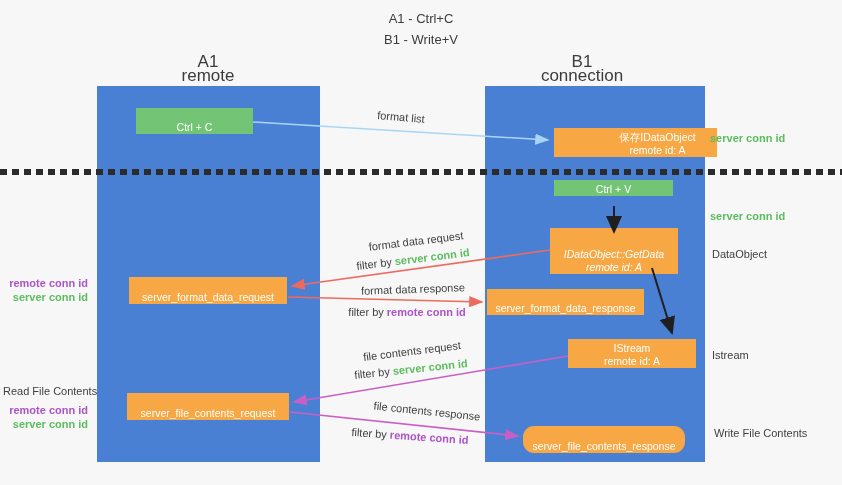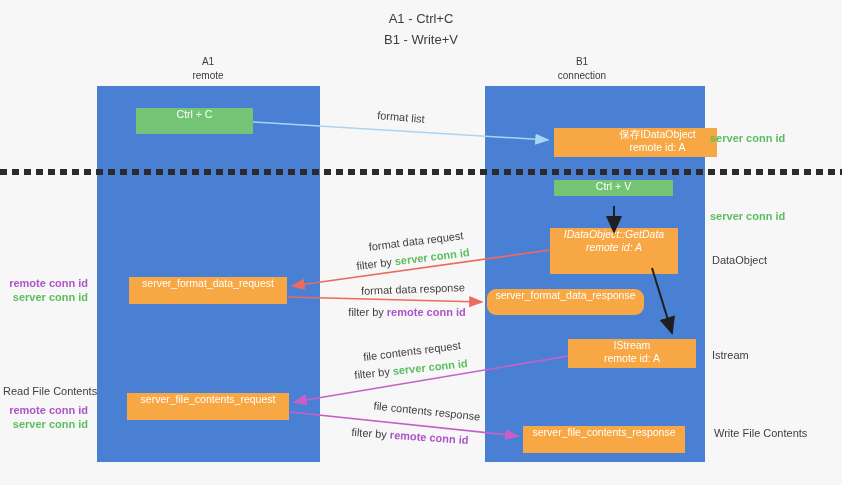--- a/index.html
+++ b/index.html
@@ -11,28 +11,28 @@
   }
   .abs{position:absolute;}
   .title{
     left:321px;top:8px;width:200px;text-align:center;
     font-size:13px;line-height:21px;color:#3c3c3c;
   }
   .lane{background:#4a80d4;}
   .lane-left{left:97px;top:86px;width:223px;height:376px;}
   .lane-right{left:485px;top:86px;width:220px;height:376px;}
   .col-header{
-    width:120px;text-align:center;font-size:10px;line-height:14px;color:#3c3c3c;
+    width:120px;text-align:center;font-size:17px;line-height:14px;color:#3c3c3c;
   }
   .dotted{
     left:0;top:169px;width:842px;height:6px;z-index:5;
     background:repeating-linear-gradient(90deg,#2b2b2b 0 7px,transparent 7px 12px);
   }
   .node{
-    display:flex;flex-direction:column;align-items:center;justify-content:flex-start;
+    display:flex;flex-direction:column;align-items:center;justify-content:flex-end;
     color:#fff;font-size:10.5px;line-height:13px;text-align:center;
     white-space:nowrap;z-index:4;
   }
   .node.orange{background:#f7a743;}
   .node.green{background:#74c476;}
   .arrows{left:0;top:0;width:842px;height:485px;z-index:6;pointer-events:none;}
   .alabel{
     font-size:11px;white-space:nowrap;color:#3f3f3f;z-index:7;
     transform-origin:center center;
   }
@@ -105,54 +105,54 @@
 
   <div class="abs node orange" style="left:550px;top:228px;width:128px;height:46px;font-style:italic;">
     <span>IDataObject::GetData</span>
     <span>remote id: A</span>
   </div>
 
   <div class="abs node orange" style="left:129px;top:277px;width:158px;height:27px;">
     <span>server_format_data_request</span>
   </div>
 
-  <div class="abs node orange" style="left:487px;top:289px;width:157px;height:26px;border-radius:9px;">
+  <div class="abs node orange" style="left:487px;top:289px;width:157px;height:26px;">
     <span>server_format_data_response</span>
   </div>
 
   <div class="abs node orange" style="left:568px;top:339px;width:128px;height:29px;">
     <span>IStream</span>
     <span>remote id: A</span>
   </div>
 
   <div class="abs node orange" style="left:127px;top:393px;width:162px;height:27px;">
     <span>server_file_contents_request</span>
   </div>
 
-  <div class="abs node orange" style="left:523px;top:426px;width:162px;height:27px;">
+  <div class="abs node orange" style="left:523px;top:426px;width:162px;height:27px;border-radius:11px;">
     <span>server_file_contents_response</span>
   </div>
 
   <div class="abs alabel" style="left:401px;top:117px;transform:translate(-50%,-50%) rotate(5deg);">format list</div>
 
   <div class="abs alabel" style="left:416px;top:241px;transform:translate(-50%,-50%) rotate(-7deg);">format data request</div>
   <div class="abs alabel" style="left:413px;top:259px;transform:translate(-50%,-50%) rotate(-7deg);"><span>filter by </span><span class="green-text">server conn id</span></div>
 
   <div class="abs alabel" style="left:413px;top:289px;transform:translate(-50%,-50%) rotate(-2deg);">format data response</div>
   <div class="abs alabel" style="left:407px;top:312px;transform:translate(-50%,-50%);"><span>filter by </span><span class="purple-text">remote conn id</span></div>
 
   <div class="abs alabel" style="left:412px;top:351px;transform:translate(-50%,-50%) rotate(-7deg);">file contents request</div>
   <div class="abs alabel" style="left:411px;top:369px;transform:translate(-50%,-50%) rotate(-6deg);"><span>filter by </span><span class="green-text">server conn id</span></div>
 
   <div class="abs alabel" style="left:427px;top:411px;transform:translate(-50%,-50%) rotate(6deg);">file contents response</div>
   <div class="abs alabel" style="left:410px;top:436px;transform:translate(-50%,-50%) rotate(4deg);"><span>filter by </span><span class="purple-text">remote conn id</span></div>
 
   <div class="abs side-label green-text" style="left:710px;top:132px;">server conn id</div>
   <div class="abs side-label green-text" style="left:710px;top:210px;">server conn id</div>
-  <div class="abs side-label dark-text" style="left:712px;top:254px;">DataObject</div>
+  <div class="abs side-label dark-text" style="left:712px;top:248px;">DataObject</div>
   <div class="abs side-label dark-text" style="left:712px;top:349px;">Istream</div>
   <div class="abs side-label dark-text" style="left:714px;top:427px;">Write File Contents</div>
 
   <div class="abs left-stack" style="left:0;top:277px;">
     <div class="purple-text">remote conn id</div>
     <div class="green-text">server conn id</div>
   </div>
   <div class="abs side-label dark-text" style="left:3px;top:385px;">Read File Contents</div>
   <div class="abs left-stack" style="left:0;top:404px;">
     <div class="purple-text">remote conn id</div>

